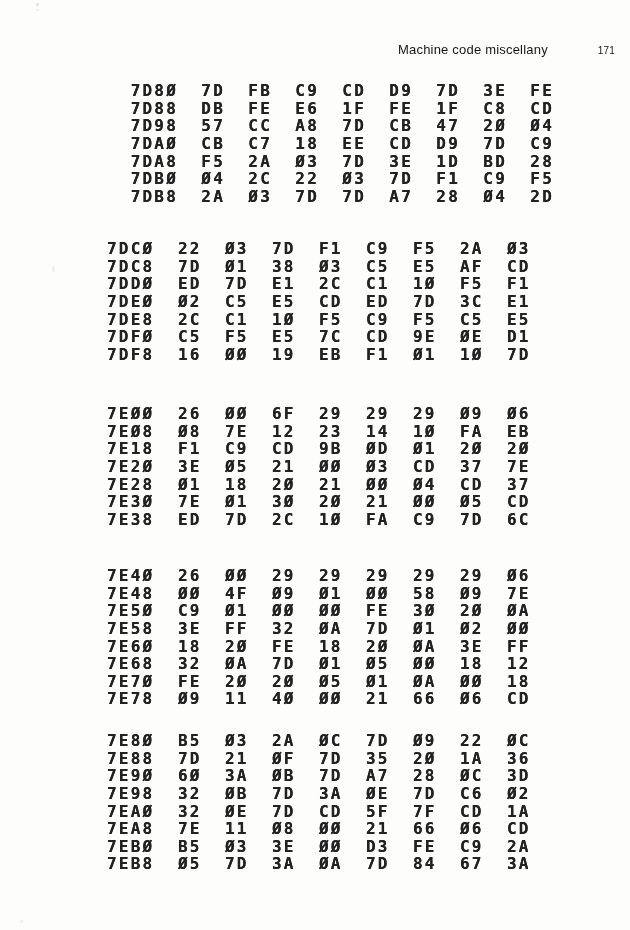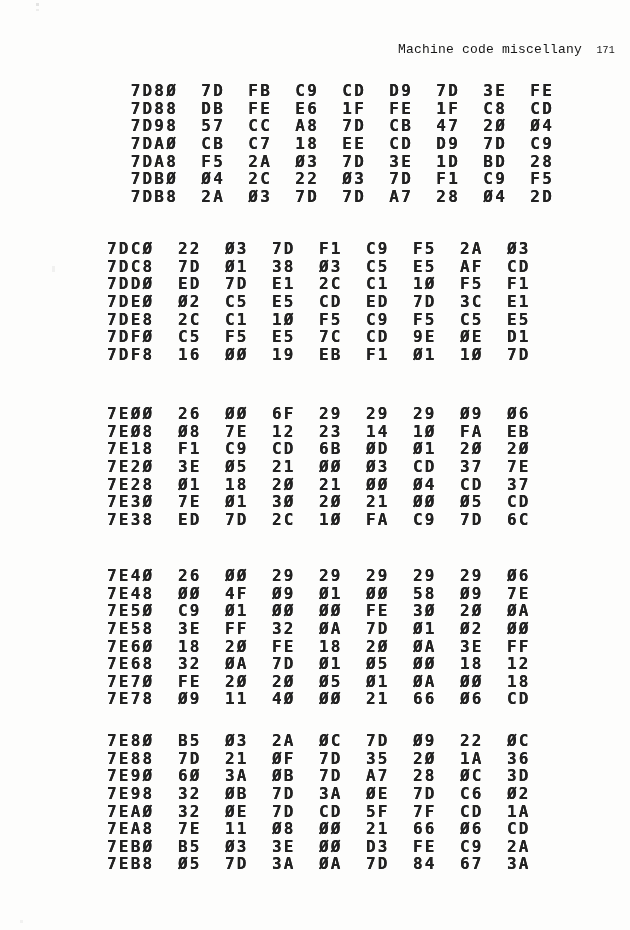--- a/index.html
+++ b/index.html
@@ -16,21 +16,21 @@
   }
   
   .running-head {
     position: absolute;
     top: 42px;
     left: 398px;
     width: 217px;
     display: flex;
     justify-content: space-between;
     align-items: baseline;
-    font-family: Liberation Mono, monospace;
+    font-family: Liberation Sans, sans-serif;
     font-size: 13px;
     color: #161616;
     letter-spacing: 0.2px;
   }
   .running-head .folio {
     font-size: 10px;
   }
   
   .listing {
     position: absolute;
@@ -96,21 +96,21 @@
         <div class="hex-row"><span class="hex-addr">7DC8</span><span class="hex-byte">7D</span><span class="hex-byte">Ø1</span><span class="hex-byte">38</span><span class="hex-byte">Ø3</span><span class="hex-byte">C5</span><span class="hex-byte">E5</span><span class="hex-byte">AF</span><span class="hex-byte">CD</span></div>
         <div class="hex-row"><span class="hex-addr">7DDØ</span><span class="hex-byte">ED</span><span class="hex-byte">7D</span><span class="hex-byte">E1</span><span class="hex-byte">2C</span><span class="hex-byte">C1</span><span class="hex-byte">1Ø</span><span class="hex-byte">F5</span><span class="hex-byte">F1</span></div>
         <div class="hex-row"><span class="hex-addr">7DEØ</span><span class="hex-byte">Ø2</span><span class="hex-byte">C5</span><span class="hex-byte">E5</span><span class="hex-byte">CD</span><span class="hex-byte">ED</span><span class="hex-byte">7D</span><span class="hex-byte">3C</span><span class="hex-byte">E1</span></div>
         <div class="hex-row"><span class="hex-addr">7DE8</span><span class="hex-byte">2C</span><span class="hex-byte">C1</span><span class="hex-byte">1Ø</span><span class="hex-byte">F5</span><span class="hex-byte">C9</span><span class="hex-byte">F5</span><span class="hex-byte">C5</span><span class="hex-byte">E5</span></div>
         <div class="hex-row"><span class="hex-addr">7DFØ</span><span class="hex-byte">C5</span><span class="hex-byte">F5</span><span class="hex-byte">E5</span><span class="hex-byte">7C</span><span class="hex-byte">CD</span><span class="hex-byte">9E</span><span class="hex-byte">ØE</span><span class="hex-byte">D1</span></div>
         <div class="hex-row"><span class="hex-addr">7DF8</span><span class="hex-byte">16</span><span class="hex-byte">ØØ</span><span class="hex-byte">19</span><span class="hex-byte">EB</span><span class="hex-byte">F1</span><span class="hex-byte">Ø1</span><span class="hex-byte">1Ø</span><span class="hex-byte">7D</span></div>
       </div>
       <div class="hex-block" style="top: 405px;">
         <div class="hex-row"><span class="hex-addr">7EØØ</span><span class="hex-byte">26</span><span class="hex-byte">ØØ</span><span class="hex-byte">6F</span><span class="hex-byte">29</span><span class="hex-byte">29</span><span class="hex-byte">29</span><span class="hex-byte">Ø9</span><span class="hex-byte">Ø6</span></div>
         <div class="hex-row"><span class="hex-addr">7EØ8</span><span class="hex-byte">Ø8</span><span class="hex-byte">7E</span><span class="hex-byte">12</span><span class="hex-byte">23</span><span class="hex-byte">14</span><span class="hex-byte">1Ø</span><span class="hex-byte">FA</span><span class="hex-byte">EB</span></div>
-        <div class="hex-row"><span class="hex-addr">7E18</span><span class="hex-byte">F1</span><span class="hex-byte">C9</span><span class="hex-byte">CD</span><span class="hex-byte">6B</span><span class="hex-byte">ØD</span><span class="hex-byte">Ø1</span><span class="hex-byte">2Ø</span><span class="hex-byte">2Ø</span></div>
+        <div class="hex-row"><span class="hex-addr">7E18</span><span class="hex-byte">F1</span><span class="hex-byte">C9</span><span class="hex-byte">CD</span><span class="hex-byte">9B</span><span class="hex-byte">ØD</span><span class="hex-byte">Ø1</span><span class="hex-byte">2Ø</span><span class="hex-byte">2Ø</span></div>
         <div class="hex-row"><span class="hex-addr">7E2Ø</span><span class="hex-byte">3E</span><span class="hex-byte">Ø5</span><span class="hex-byte">21</span><span class="hex-byte">ØØ</span><span class="hex-byte">Ø3</span><span class="hex-byte">CD</span><span class="hex-byte">37</span><span class="hex-byte">7E</span></div>
         <div class="hex-row"><span class="hex-addr">7E28</span><span class="hex-byte">Ø1</span><span class="hex-byte">18</span><span class="hex-byte">2Ø</span><span class="hex-byte">21</span><span class="hex-byte">ØØ</span><span class="hex-byte">Ø4</span><span class="hex-byte">CD</span><span class="hex-byte">37</span></div>
         <div class="hex-row"><span class="hex-addr">7E3Ø</span><span class="hex-byte">7E</span><span class="hex-byte">Ø1</span><span class="hex-byte">3Ø</span><span class="hex-byte">2Ø</span><span class="hex-byte">21</span><span class="hex-byte">ØØ</span><span class="hex-byte">Ø5</span><span class="hex-byte">CD</span></div>
         <div class="hex-row"><span class="hex-addr">7E38</span><span class="hex-byte">ED</span><span class="hex-byte">7D</span><span class="hex-byte">2C</span><span class="hex-byte">1Ø</span><span class="hex-byte">FA</span><span class="hex-byte">C9</span><span class="hex-byte">7D</span><span class="hex-byte">6C</span></div>
       </div>
       <div class="hex-block" style="top: 567px;">
         <div class="hex-row"><span class="hex-addr">7E4Ø</span><span class="hex-byte">26</span><span class="hex-byte">ØØ</span><span class="hex-byte">29</span><span class="hex-byte">29</span><span class="hex-byte">29</span><span class="hex-byte">29</span><span class="hex-byte">29</span><span class="hex-byte">Ø6</span></div>
         <div class="hex-row"><span class="hex-addr">7E48</span><span class="hex-byte">ØØ</span><span class="hex-byte">4F</span><span class="hex-byte">Ø9</span><span class="hex-byte">Ø1</span><span class="hex-byte">ØØ</span><span class="hex-byte">58</span><span class="hex-byte">Ø9</span><span class="hex-byte">7E</span></div>
         <div class="hex-row"><span class="hex-addr">7E5Ø</span><span class="hex-byte">C9</span><span class="hex-byte">Ø1</span><span class="hex-byte">ØØ</span><span class="hex-byte">ØØ</span><span class="hex-byte">FE</span><span class="hex-byte">3Ø</span><span class="hex-byte">2Ø</span><span class="hex-byte">ØA</span></div>
         <div class="hex-row"><span class="hex-addr">7E58</span><span class="hex-byte">3E</span><span class="hex-byte">FF</span><span class="hex-byte">32</span><span class="hex-byte">ØA</span><span class="hex-byte">7D</span><span class="hex-byte">Ø1</span><span class="hex-byte">Ø2</span><span class="hex-byte">ØØ</span></div>

